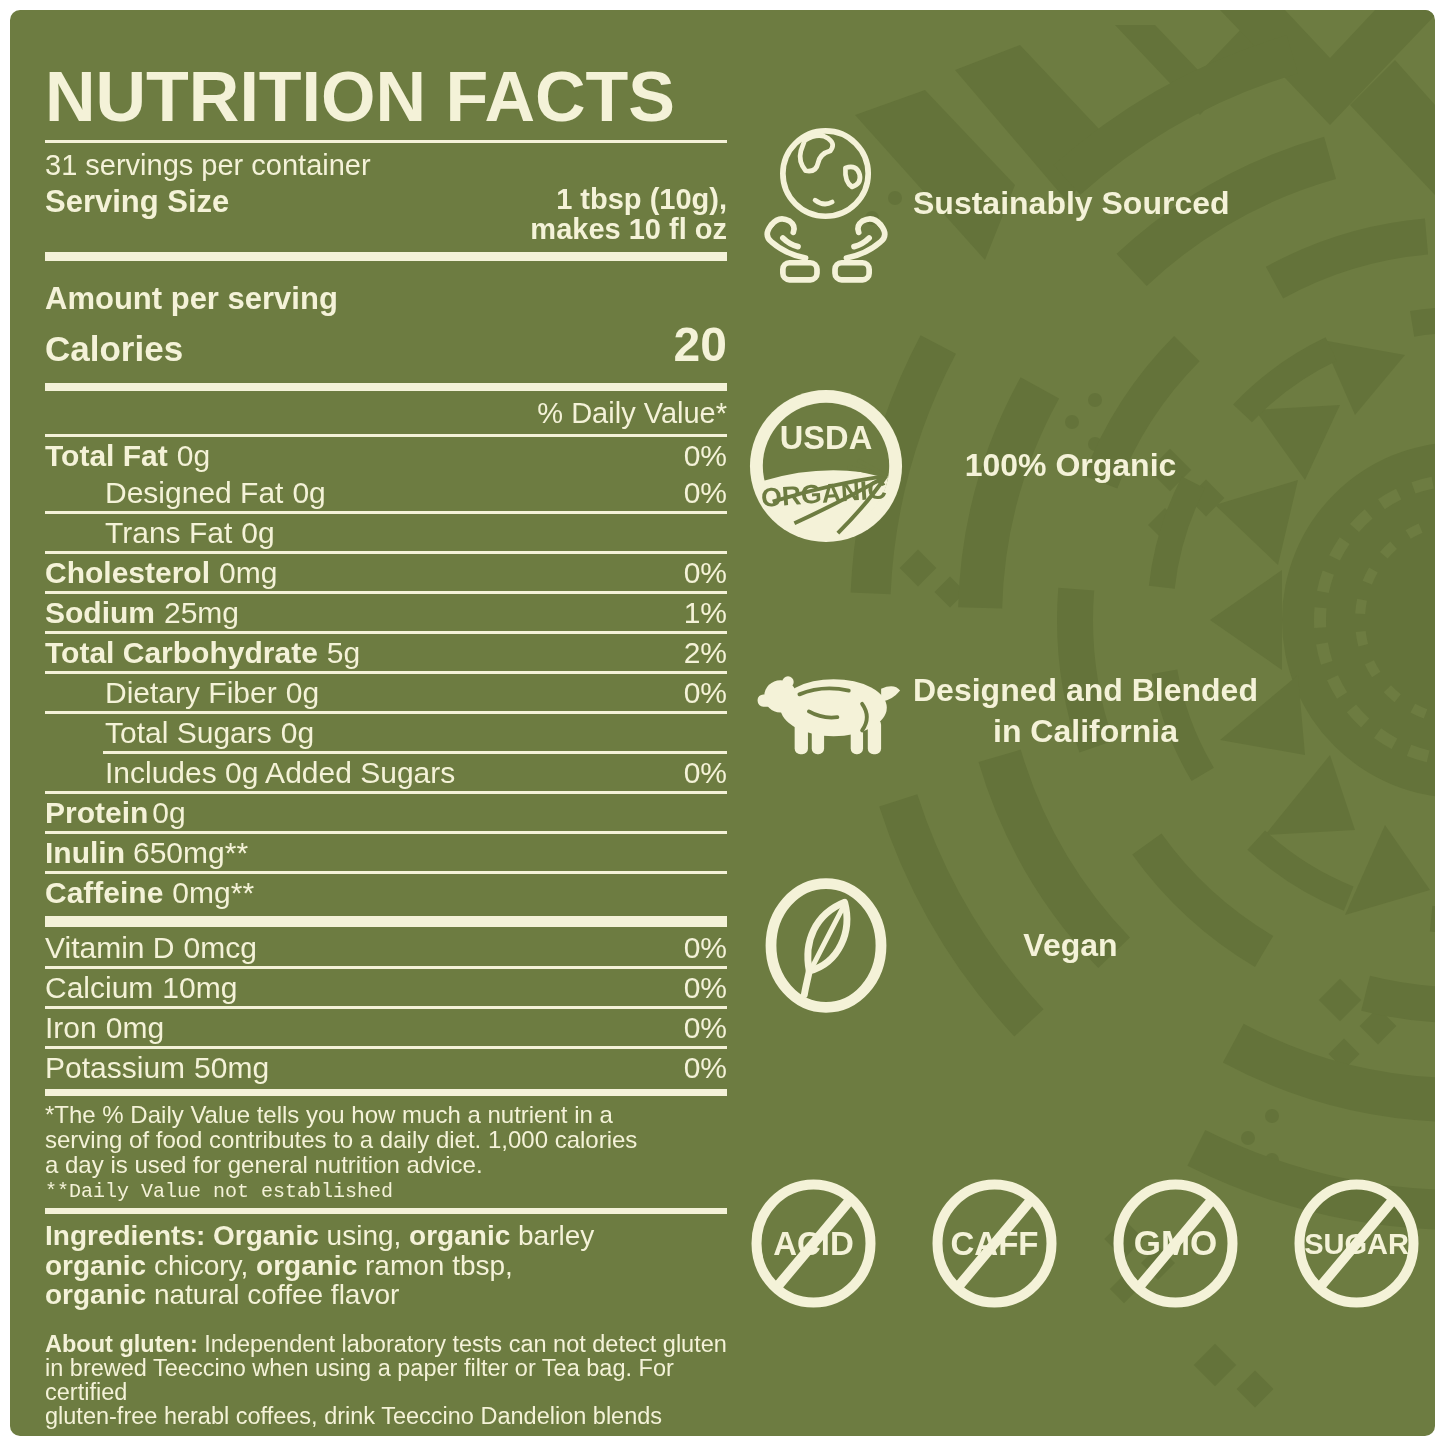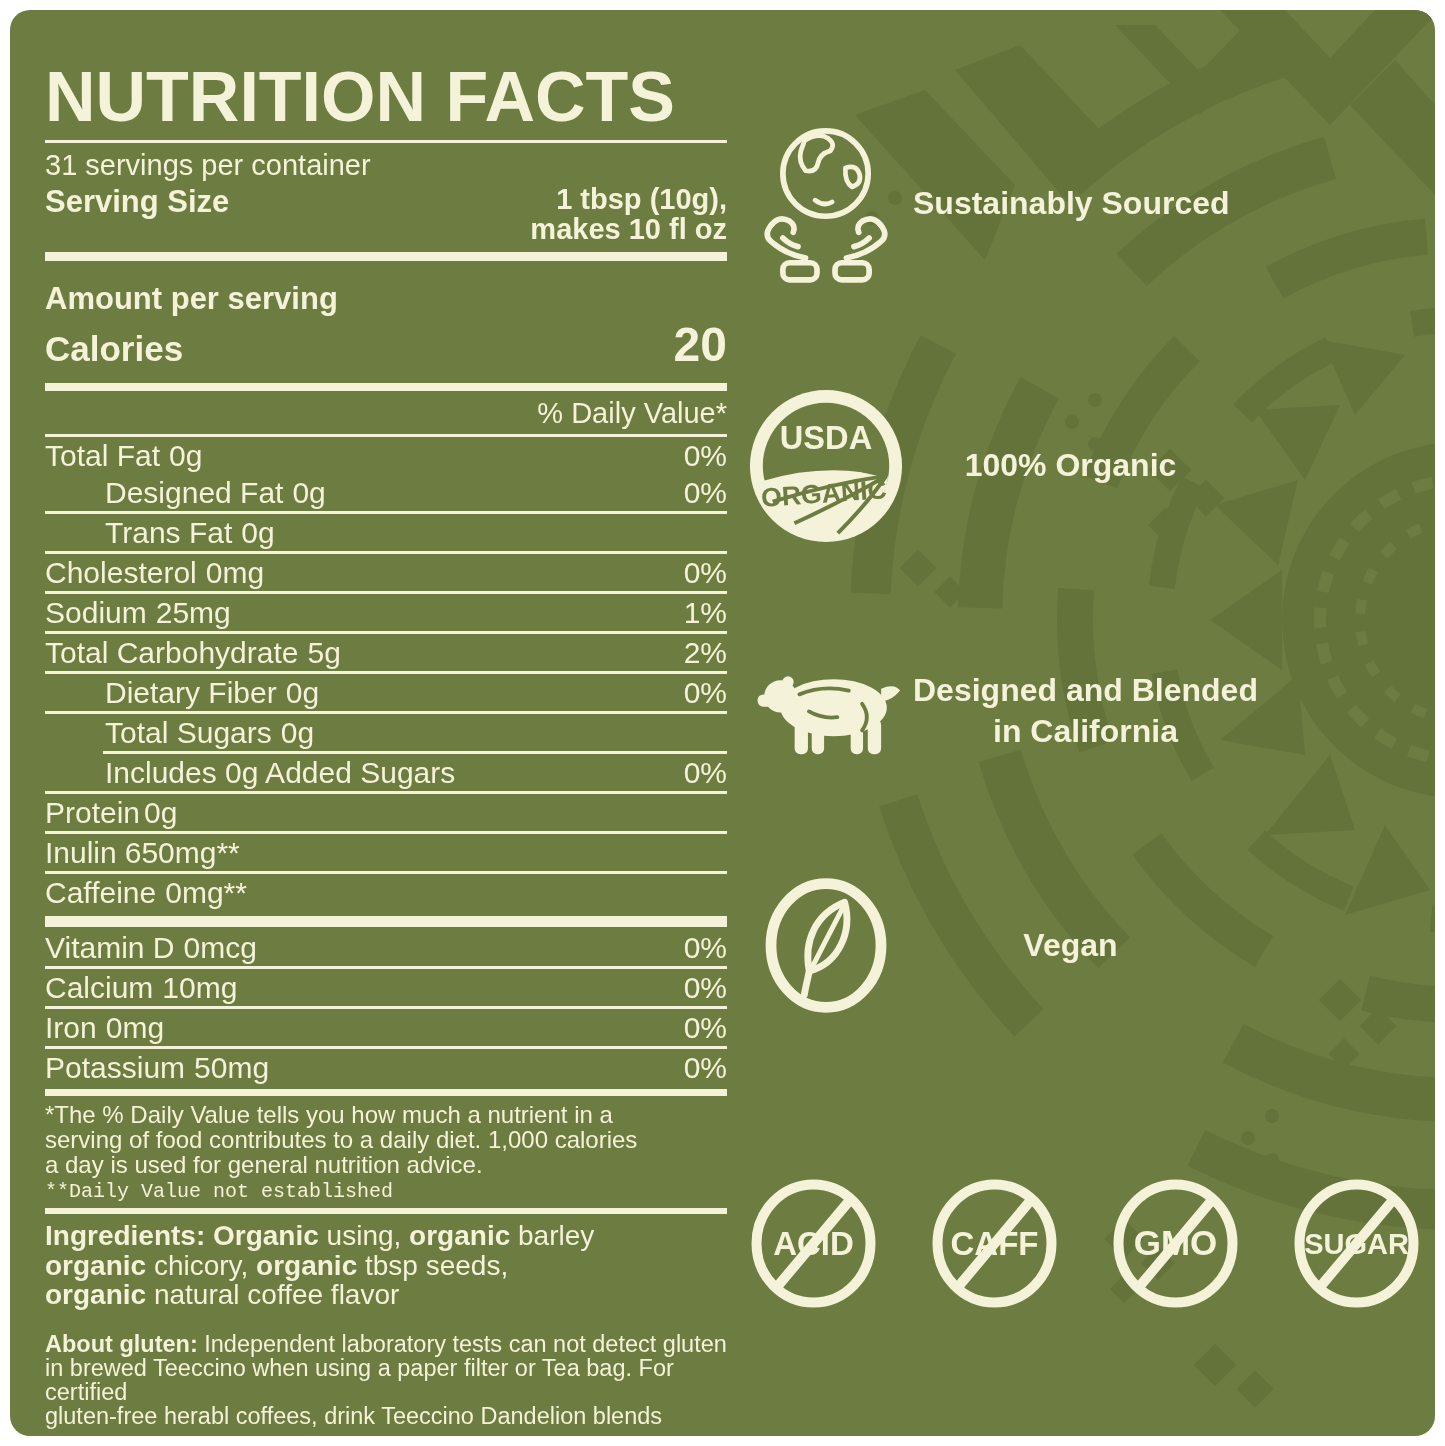--- a/index.html
+++ b/index.html
@@ -2,21 +2,21 @@
 <html><head>
 <meta charset="utf-8">
 <style>
   html,body{margin:0;padding:0;}
   body{
     width:1445px;height:1446px;background:#ffffff;
     font-family:"Liberation Sans", sans-serif;position:relative;overflow:hidden;
   }
   .panel{
     position:absolute;left:10px;top:10px;width:1425px;height:1426px;
-    background:#6d7c41;border-radius:20px;overflow:hidden;color:#f4f2d8;
+    background:#6d7c41;border-radius:10px;overflow:hidden;color:#f4f2d8;
   }
   .pattern{position:absolute;left:0;top:0;width:1425px;height:1426px;pointer-events:none;}
 
   
   .nf{position:absolute;left:35px;top:52px;width:682px;}
   .nf-title{font-size:70px;font-weight:bold;letter-spacing:0px;line-height:1;white-space:nowrap;}
   .rule{border-top:3px solid #f4f2d8;margin-top:8px;}
   .servings{font-size:29px;margin-top:6px;}
   .ssrow{display:flex;align-items:flex-start;margin-top:2px;}
   .sslabel{font-size:31px;font-weight:bold;}
@@ -26,21 +26,21 @@
   .bar.b10{height:11px;}
   .bar.b7{height:7px;}
   .aps{font-size:31px;font-weight:bold;margin-top:20px;}
   .calrow{display:flex;align-items:baseline;margin-top:0px;}
   .cal{font-size:35px;font-weight:bold;line-height:52px;}
   .calv{margin-left:auto;font-size:48px;font-weight:bold;}
   .dvh{font-size:29px;text-align:right;margin-top:6px;}
   .sep{border-top:3px solid #f4f2d8;}
   .sep.inset{margin-left:58px;}
   .row{display:flex;align-items:baseline;font-size:30px;line-height:33px;padding:2px 0 2px;}
-  .row .nb{font-weight:normal;text-align:right;}
+  .row .nb{font-weight:bold;text-align:right;}
   .row .nv{margin-left:9px;}
   .row .ndv{margin-left:auto;}
   .row.ind{padding-left:60px;}
   .foot{font-size:24px;line-height:25px;margin-top:6px;}
   .foot .est{font-size:20px;line-height:29px;font-family:Liberation Mono, monospace;}
   .ingr{font-size:28px;line-height:29.5px;margin-top:7px;}
   .ingr b{font-weight:bold;}
   .gluten{font-size:23.5px;line-height:24px;margin-top:22px;}
   .gluten b{font-weight:bold;}
 
@@ -235,21 +235,21 @@
     <div class="foot">
       <div>*The % Daily Value tells you how much a nutrient in a</div>
       <div>serving of food contributes to a daily diet. 1,000 calories</div>
       <div>a day is used for general nutrition advice.</div>
       <div class="est">**Daily Value not established</div>
     </div>
     <div class="bar b7" style="margin-top:2px;height:6px"></div>
 
     <div class="ingr">
       <div><b>Ingredients: Organic</b><span> using, </span><b>organic</b><span> barley</span></div>
-      <div><b>organic</b><span> chicory, </span><b>organic</b><span> tbsp seeds,</span></div>
+      <div><b>organic</b><span> chicory, </span><b>organic</b><span> ramon tbsp,</span></div>
       <div><b>organic</b><span> natural coffee flavor</span></div>
     </div>
 
     <div class="gluten">
       <div><b>About gluten:</b><span> Independent laboratory tests can not detect gluten</span></div>
       <div>in brewed Teeccino when using a paper filter or Tea bag. For certified</div>
       <div>gluten-free herabl coffees, drink Teeccino Dandelion blends</div>
     </div>
 
   </div>

